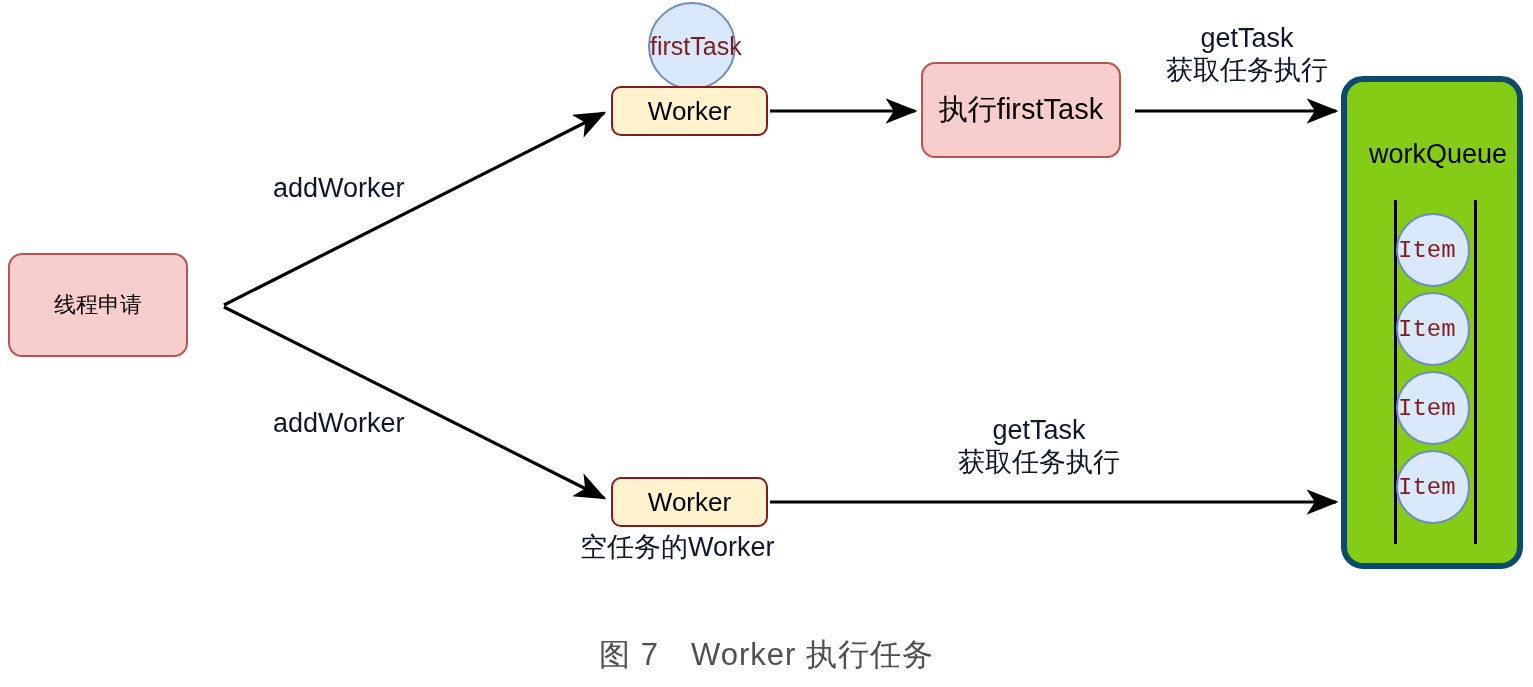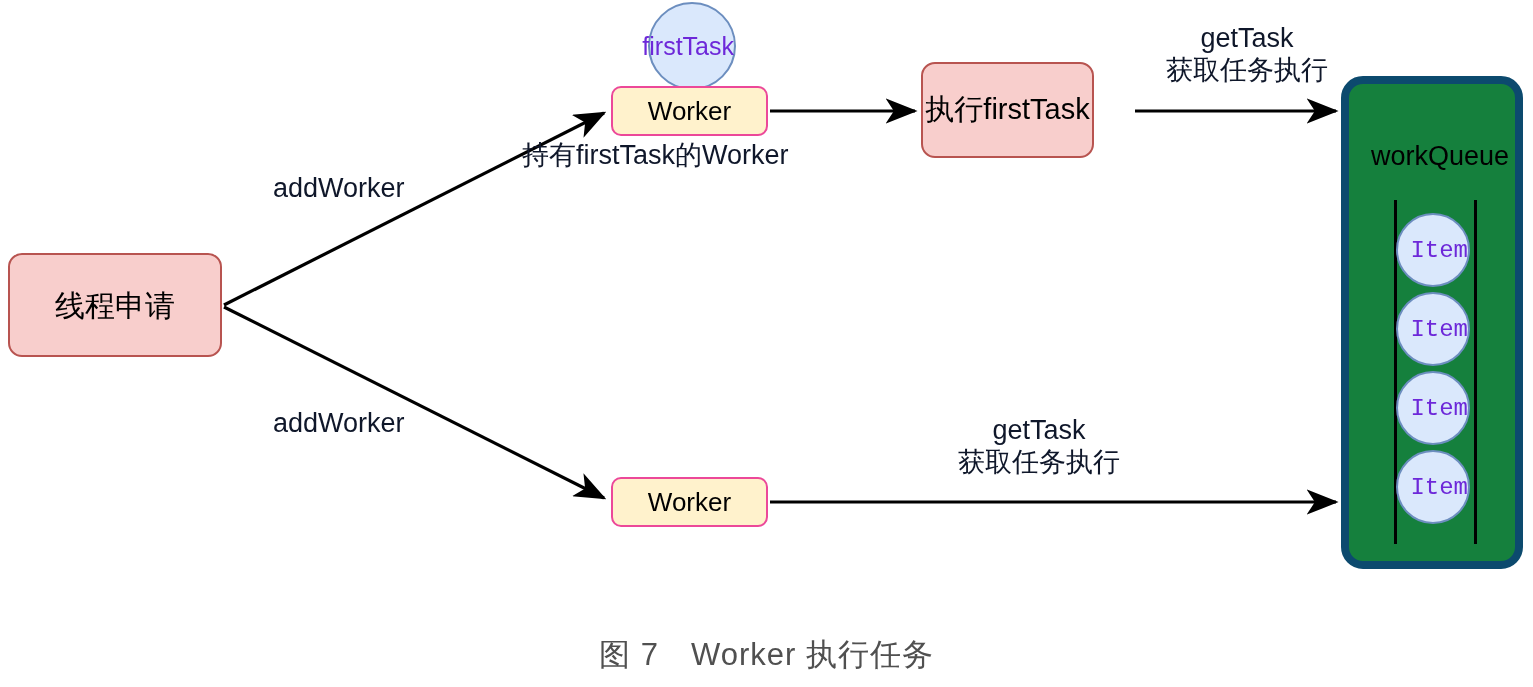--- a/index.html
+++ b/index.html
@@ -39,62 +39,62 @@
     color: #000000;
     line-height: 1.1;
   }
   .node-pink {
     background: #f8cecc;
     border: 2px solid #b85450;
     border-radius: 14px;
   }
   .node-yellow {
     background: #fff2cc;
-    border: 2px solid #ec4899;
+    border: 2px solid #7f1d1d;
     border-radius: 10px;
   }
   .node-green {
-    background: #15803d;
-    border: 8px solid #0c4a6e;
+    background: #84cc16;
+    border: 6px solid #0c4a6e;
     border-radius: 20px;
   }
   .circle-blue {
     position: absolute;
     box-sizing: border-box;
     background: #dae8fc;
     border: 2px solid #6c8ebf;
     border-radius: 50%;
     display: flex;
     align-items: center;
-    justify-content: flex-end;
-    color: #6d28d9;
+    justify-content: flex-start;
+    color: #7f1d1d;
   }
 
   
   #thread-apply-node {
     left: 8px; top: 253px;
-    width: 214px; height: 104px;
-    font-size: 30px;
+    width: 180px; height: 104px;
+    font-size: 22px;
     font-family: Liberation Serif, serif;
   }
   #worker-top-node {
     left: 611px; top: 86px;
     width: 157px; height: 50px;
     font-size: 26px;
     z-index: 3;
   }
   #worker-bottom-node {
     left: 611px; top: 477px;
     width: 157px; height: 50px;
     font-size: 26px;
     z-index: 3;
   }
   #exec-firsttask-node {
     left: 921px; top: 62px;
-    width: 173px; height: 96px;
+    width: 200px; height: 96px;
     font-size: 29px;
   }
   #firsttask-circle {
     left: 648px; top: 2px;
     width: 88px; height: 88px;
     font-size: 25px;
     z-index: 2;
   }
   #workqueue-panel {
     left: 1341px; top: 76px;
@@ -217,22 +217,22 @@
     <span>Item</span>
   </div>
   <div class="circle-blue queue-item" style="top:450px;">
     <span>Item</span>
   </div>
 
   <div class="edge-label" id="label-addworker-top">addWorker</div>
 
   <div class="edge-label" id="label-addworker-bottom">addWorker</div>
 
-  <div class="edge-label" id="label-hold-firsttask">持有firstTask的Worker</div>
-
+
+  <div class="edge-label" id="label-empty-worker">空任务的Worker</div>
 
   <div class="edge-label" id="label-gettask-top">
     <div>getTask</div>
     <div>获取任务执行</div>
   </div>
 
   <div class="edge-label" id="label-gettask-bottom">
     <div>getTask</div>
     <div>获取任务执行</div>
   </div>

